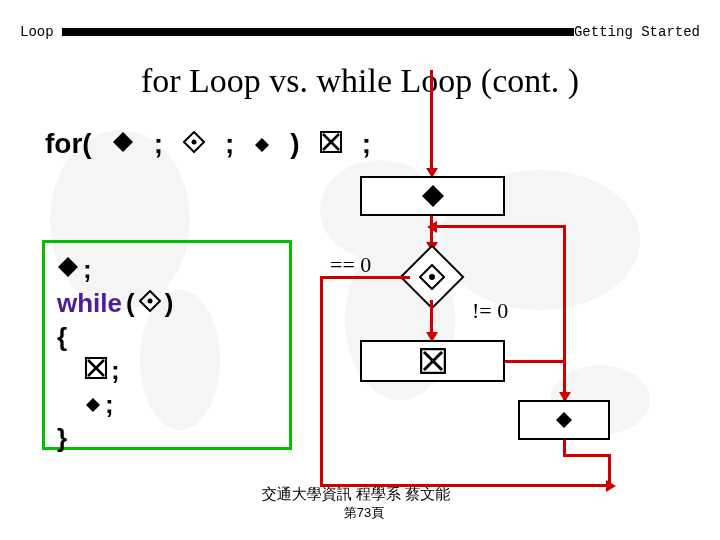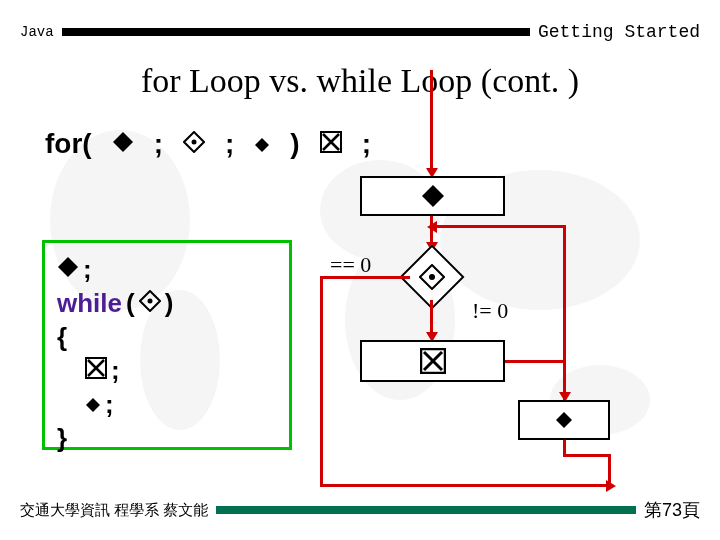--- a/index.html
+++ b/index.html
@@ -36,22 +36,21 @@
     font-size: 14px;
     padding-right: 8px;
   }
   .header-line {
     flex: 1;
     height: 8px;
     background: #000;
   }
   .header-right {
     font-family: "Courier New", monospace;
-    font-size: 18px;
-    padding-left: 8px;
+    font-size: 14px;
   }
   
   .title {
     position: absolute;
     top: 62px;
     left: 0;
     width: 720px;
     text-align: center;
     font-size: 34px;
     font-family: "Times New Roman", serif;
@@ -142,55 +141,56 @@
     font-size: 22px;
   }
   
   .footer-bar {
     position: absolute;
     bottom: 18px;
     left: 20px;
     width: 680px;
     display: flex;
     align-items: center;
+    flex-direction: column;
   }
   .footer-left {
     font-family: "Microsoft JhengHei", "SimSun", sans-serif;
     font-size: 15px;
     padding-right: 8px;
   }
   .footer-line {
     flex: 1;
     height: 8px;
     background: #007050;
   }
   .footer-right {
     font-family: "Microsoft JhengHei", "SimSun", sans-serif;
-    font-size: 18px;
+    font-size: 13px;
     padding-left: 8px;
   }
 </style>
 </head>
 <body>
 
 <div class="bg-map">
 <svg viewBox="0 0 720 380">
   <g fill="#888">
     <ellipse cx="120" cy="120" rx="70" ry="90"></ellipse>
     <ellipse cx="180" cy="260" rx="40" ry="70"></ellipse>
     <ellipse cx="380" cy="110" rx="60" ry="50"></ellipse>
     <ellipse cx="400" cy="220" rx="55" ry="80"></ellipse>
     <ellipse cx="540" cy="140" rx="100" ry="70"></ellipse>
     <ellipse cx="600" cy="300" rx="50" ry="35"></ellipse>
   </g>
 </svg>
 </div>
 
 <div class="header-bar">
-  <span class="header-left">Java</span>
+  <span class="header-left">Loop</span>
   <div class="header-line"></div>
   <span class="header-right">Getting Started</span>
 </div>
 
 <div class="title">for Loop vs. while Loop (cont. )</div>
 
 <div class="for-line">
   <span>for(</span>
   <span class="sym">
     <svg width="22" height="22">

